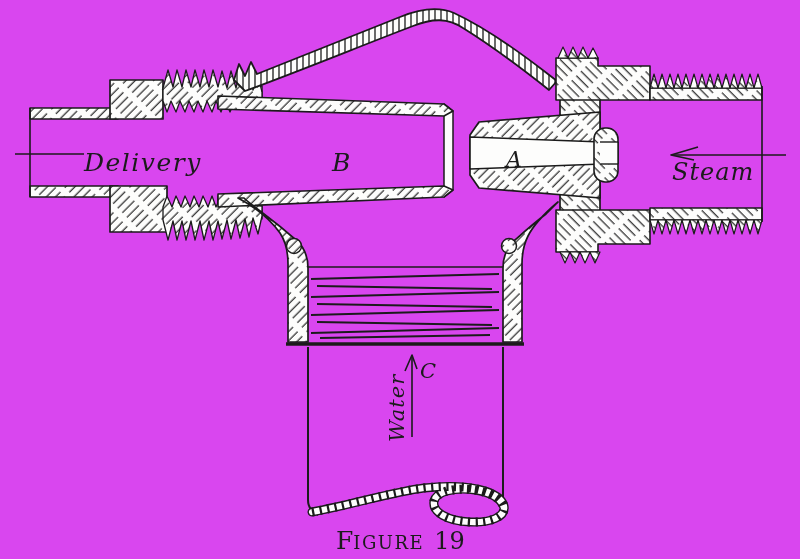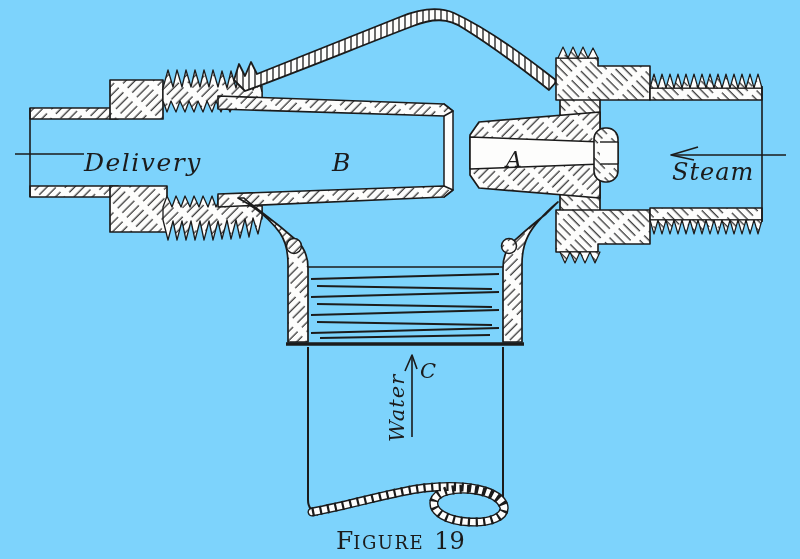--- a/index.html
+++ b/index.html
@@ -1,18 +1,18 @@
 <!DOCTYPE html>
 <html><head>
 <meta charset="utf-8">
 <style>
   html,body{margin:0;padding:0;background:#fcfcfb;}
   .figure-wrap{
     width:800px;height:559px;position:relative;overflow:hidden;
-    background:#7dd3fc;font-family:"DejaVu Serif","Liberation Serif",serif;
+    background:#d946ef;font-family:"DejaVu Serif","Liberation Serif",serif;
   }
   svg{display:block}
   .script-label{
     font-family:"DejaVu Serif","Liberation Serif",serif;
     font-style:italic;fill:#1b1b1b;
   }
   .caption-text{
     font-family:"DejaVu Serif","Liberation Serif",serif;
     fill:#1b1b1b;
   }

